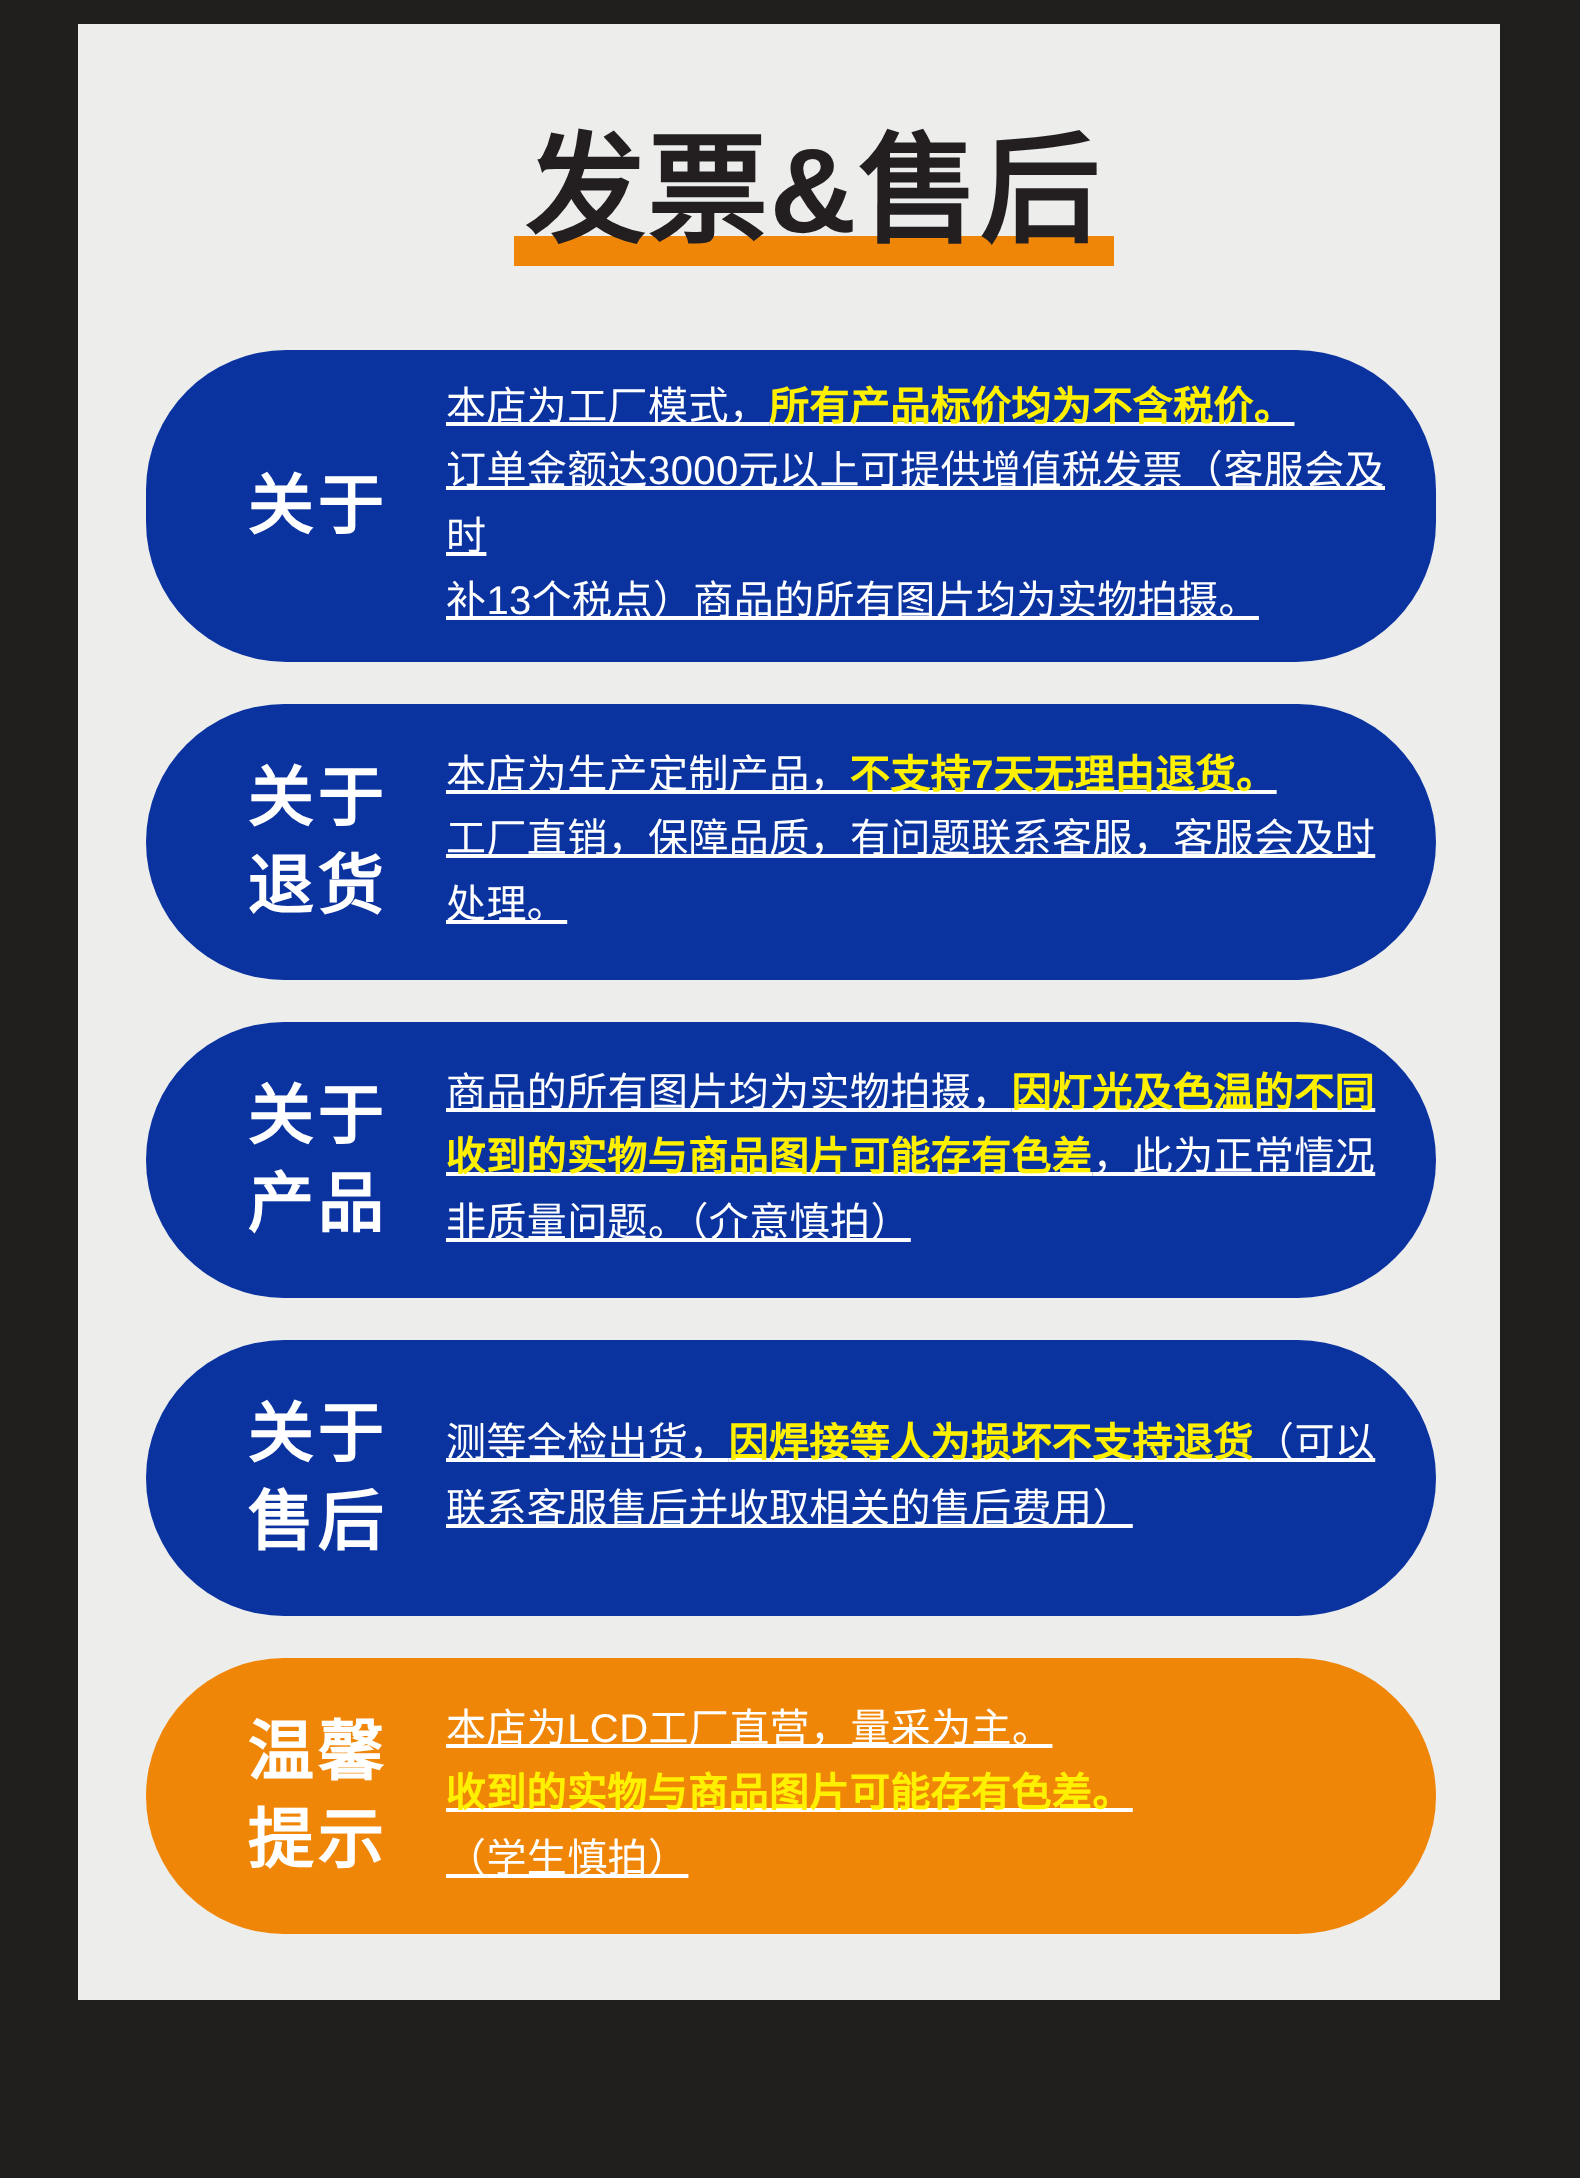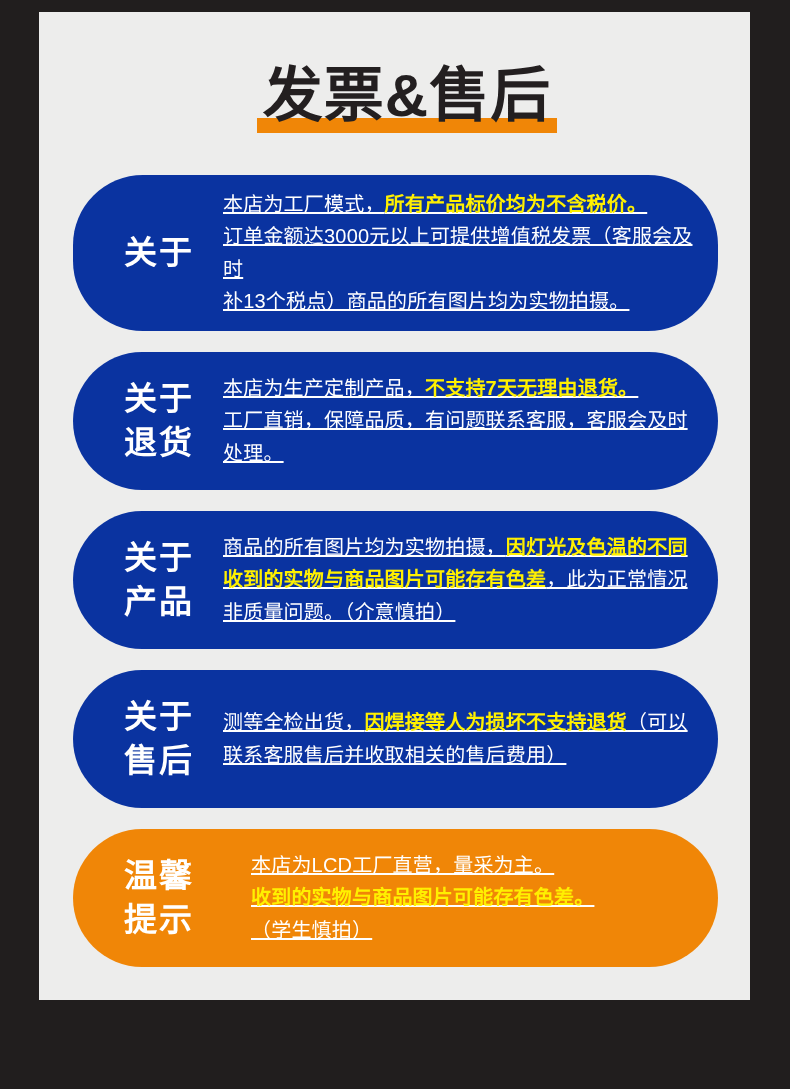--- a/index.html
+++ b/index.html
@@ -78,21 +78,21 @@
     box-sizing: border-box;
     width: 645px;
     border-radius: 70px;
     margin-bottom: 21px;
     display: flex;
     align-items: center;
     padding: 13px 20px 13px 30px;
     min-height: 138px;
   }
   .card.blue  { background: #0A33A0; }
-  .card.orange{ background: #F08607; gap: 28px; }
+  .card.orange{ background: #F08607; }
 
   .card-label {
     flex: 0 0 auto;
     width: 112px;
     color: #FFFFFF;
     font-size: 33px;
     font-weight: bold;
     line-height: 1.32;
     text-align: center;
     letter-spacing: 2px;

